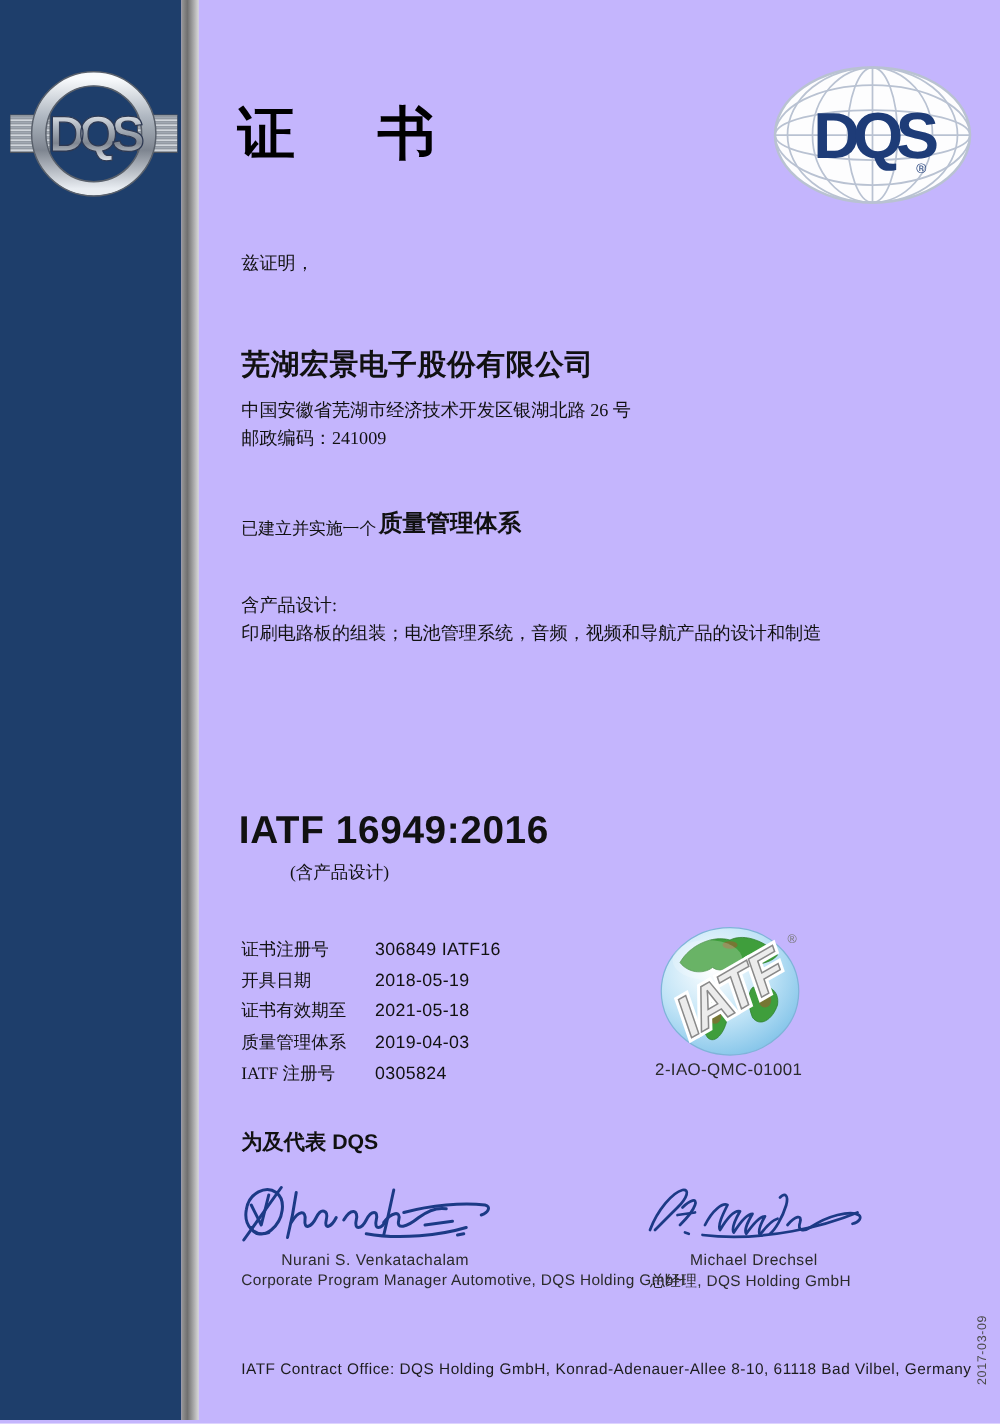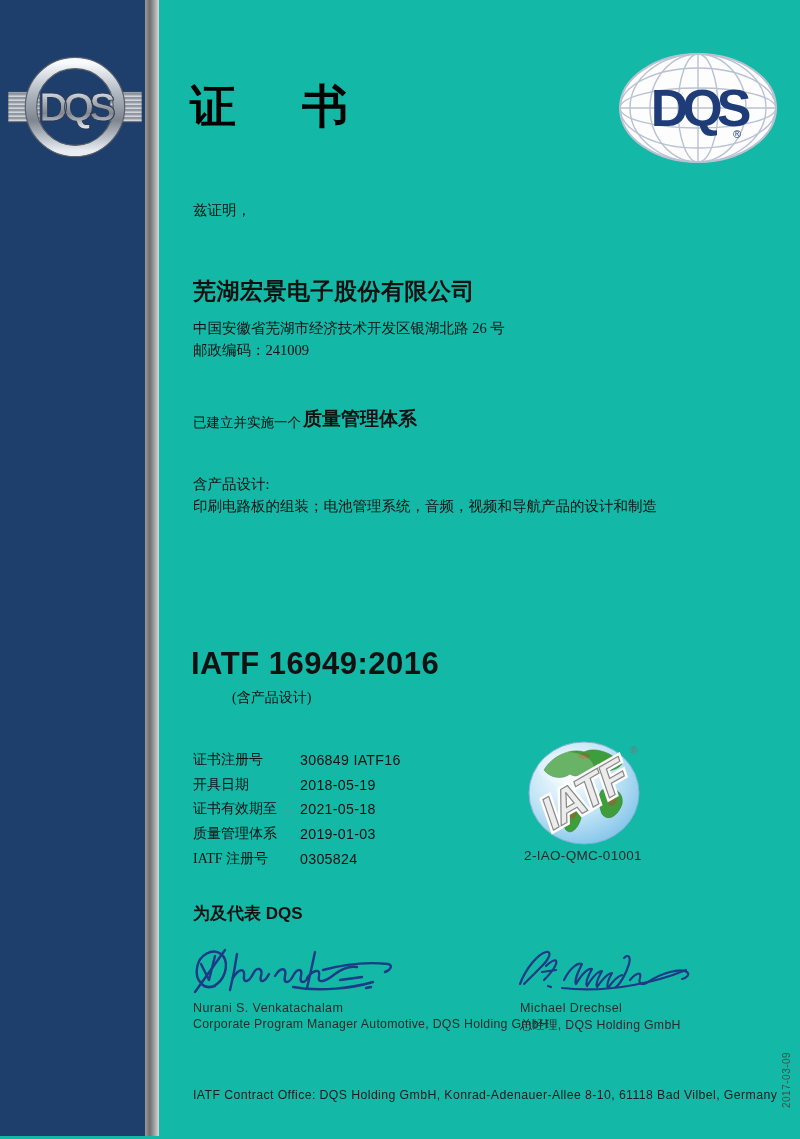--- a/index.html
+++ b/index.html
@@ -1,16 +1,16 @@
 <!DOCTYPE html>
 <html><head>
 <meta charset="utf-8">
 <style>
   html,body{margin:0;padding:0;background:#ffffff;}
-  .page{position:relative;width:800px;height:1139px;background:#14b8a6;overflow:hidden;
+  .page{position:relative;width:800px;height:1139px;background:#c4b5fd;overflow:hidden;
         font-family:"Liberation Sans",sans-serif;color:#111;}
   .abs{position:absolute;white-space:nowrap;}
 
   
   .sidebar{position:absolute;left:0;top:0;width:145px;height:1136px;background:#1e3e6b;}
   .edge-strip{position:absolute;left:145px;top:0;width:14px;height:1136px;
               background:linear-gradient(to right,#9a9a9a 0%,#6f6f6f 35%,#d9d9d9 100%);}
   .medallion{position:absolute;left:8px;top:55px;}
 
   
@@ -42,21 +42,21 @@
 
   .iatf-globe{position:absolute;left:526px;top:740px;}
   .iatf-code{left:521px;top:848px;width:124px;text-align:center;font-size:13.5px;color:#2a2a2a;letter-spacing:0.3px;}
 
   .issuer{left:193px;top:902px;font-size:17px;font-weight:bold;}
 
   .sig{position:absolute;}
   .sig-left{left:185px;top:940px;}
   .sig-right{left:512px;top:940px;}
 
-  .sgn-name{font-size:12.5px;color:#2b2b2b;letter-spacing:0.4px;}
+  .sgn-name{font-size:12.5px;color:#2b2b2b;letter-spacing:0.4px;margin-left:32px;}
   .sgn-title{font-size:12.3px;color:#2b2b2b;letter-spacing:0.3px;}
   .l-name{left:193px;top:1001px;}
   .l-title{left:193px;top:1017px;}
   .r-name{left:520px;top:1001px;}
   .r-title{left:520px;top:1017px;}
 
   .footer-line{left:193px;top:1088px;font-size:12.3px;color:#1c1c1c;letter-spacing:0.4px;}
   .vdate{left:781px;top:1108px;transform:rotate(-90deg);transform-origin:0 0;
          font-size:10px;color:#4a4a4a;letter-spacing:0.5px;}
 </style>
@@ -136,21 +136,21 @@
     <div class="drow">
       <span class="dlabel">开具日期</span>
       <span class="dvalue">2018-05-19</span>
     </div>
     <div class="drow">
       <span class="dlabel">证书有效期至</span>
       <span class="dvalue">2021-05-18</span>
     </div>
     <div class="drow">
       <span class="dlabel">质量管理体系</span>
-      <span class="dvalue">2019-01-03</span>
+      <span class="dvalue">2019-04-03</span>
     </div>
     <div class="drow">
       <span class="dlabel">IATF 注册号</span>
       <span class="dvalue">0305824</span>
     </div>
   </div>
 
   <svg class="iatf-globe" width="116" height="108" viewBox="0 0 116 108">
     <defs>
       <radialGradient id="ocean" cx="0.38" cy="0.32" r="0.85">

